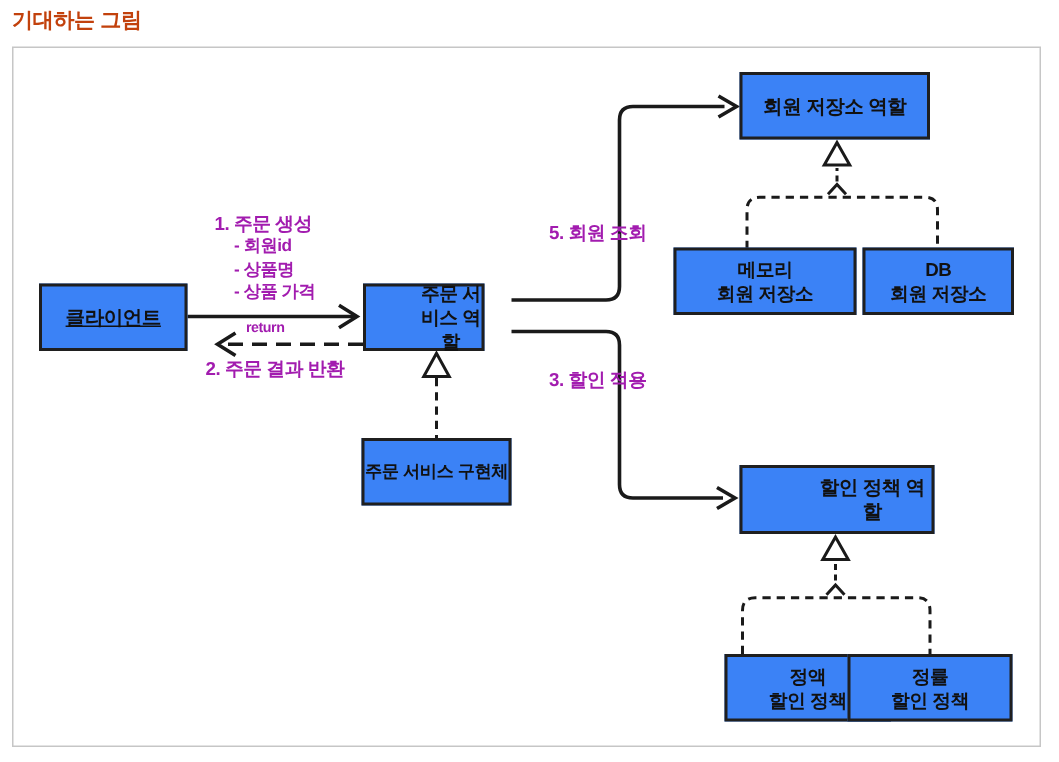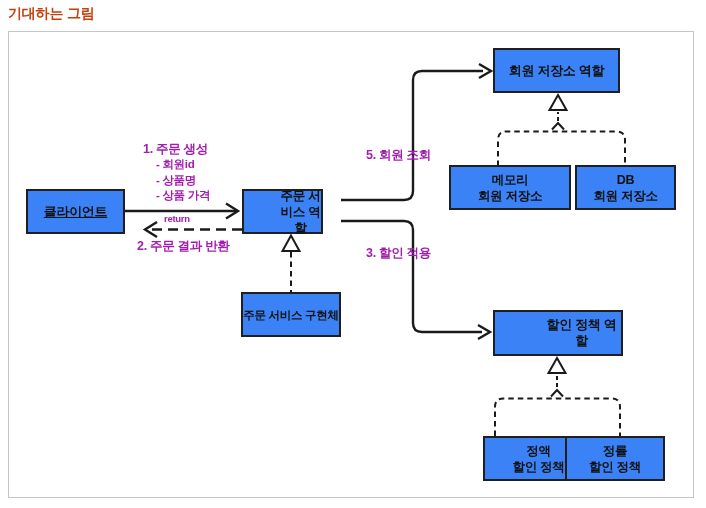--- a/index.html
+++ b/index.html
@@ -125,21 +125,21 @@
   <div class="dbox" style="left:575px; top:165px; width:101px; height:45px; font-size:12.5px;">DB
 회원 저장소</div>
 
   <div class="dbox" style="left:241px; top:292px; width:100px; height:45px; font-size:11.5px;">주문 서비스 구현체</div>
 
   <div class="dbox" style="left:493px; top:310px; width:130px; height:46px; font-size:13px;padding-left:47px;">할인 정책 역할</div>
 
   <div class="dbox" style="left:439px; top:436px; width:111px; height:45px; font-size:12.5px;margin-left:44px;">정액
 할인 정책</div>
 
-  <div class="dbox" style="left:565px; top:436px; width:100px; height:45px; font-size:12.5px;">정률
+  <div class="dbox" style="left:565px; top:436px; width:110px; height:45px; font-size:12.5px;">정률
 할인 정책</div>
 
   <div class="edge-label" style="left:143px; top:141px; font-size:12.5px;">1. 주문 생성</div>
 
   <div class="edge-label" style="left:156px; top:157px; font-size:11.5px; line-height:15.5px;">- 회원id
 - 상품명
 - 상품 가격</div>
 
   <div class="edge-label" style="left:164px; top:213px; font-size:9.5px; font-weight:700;">return</div>
 

